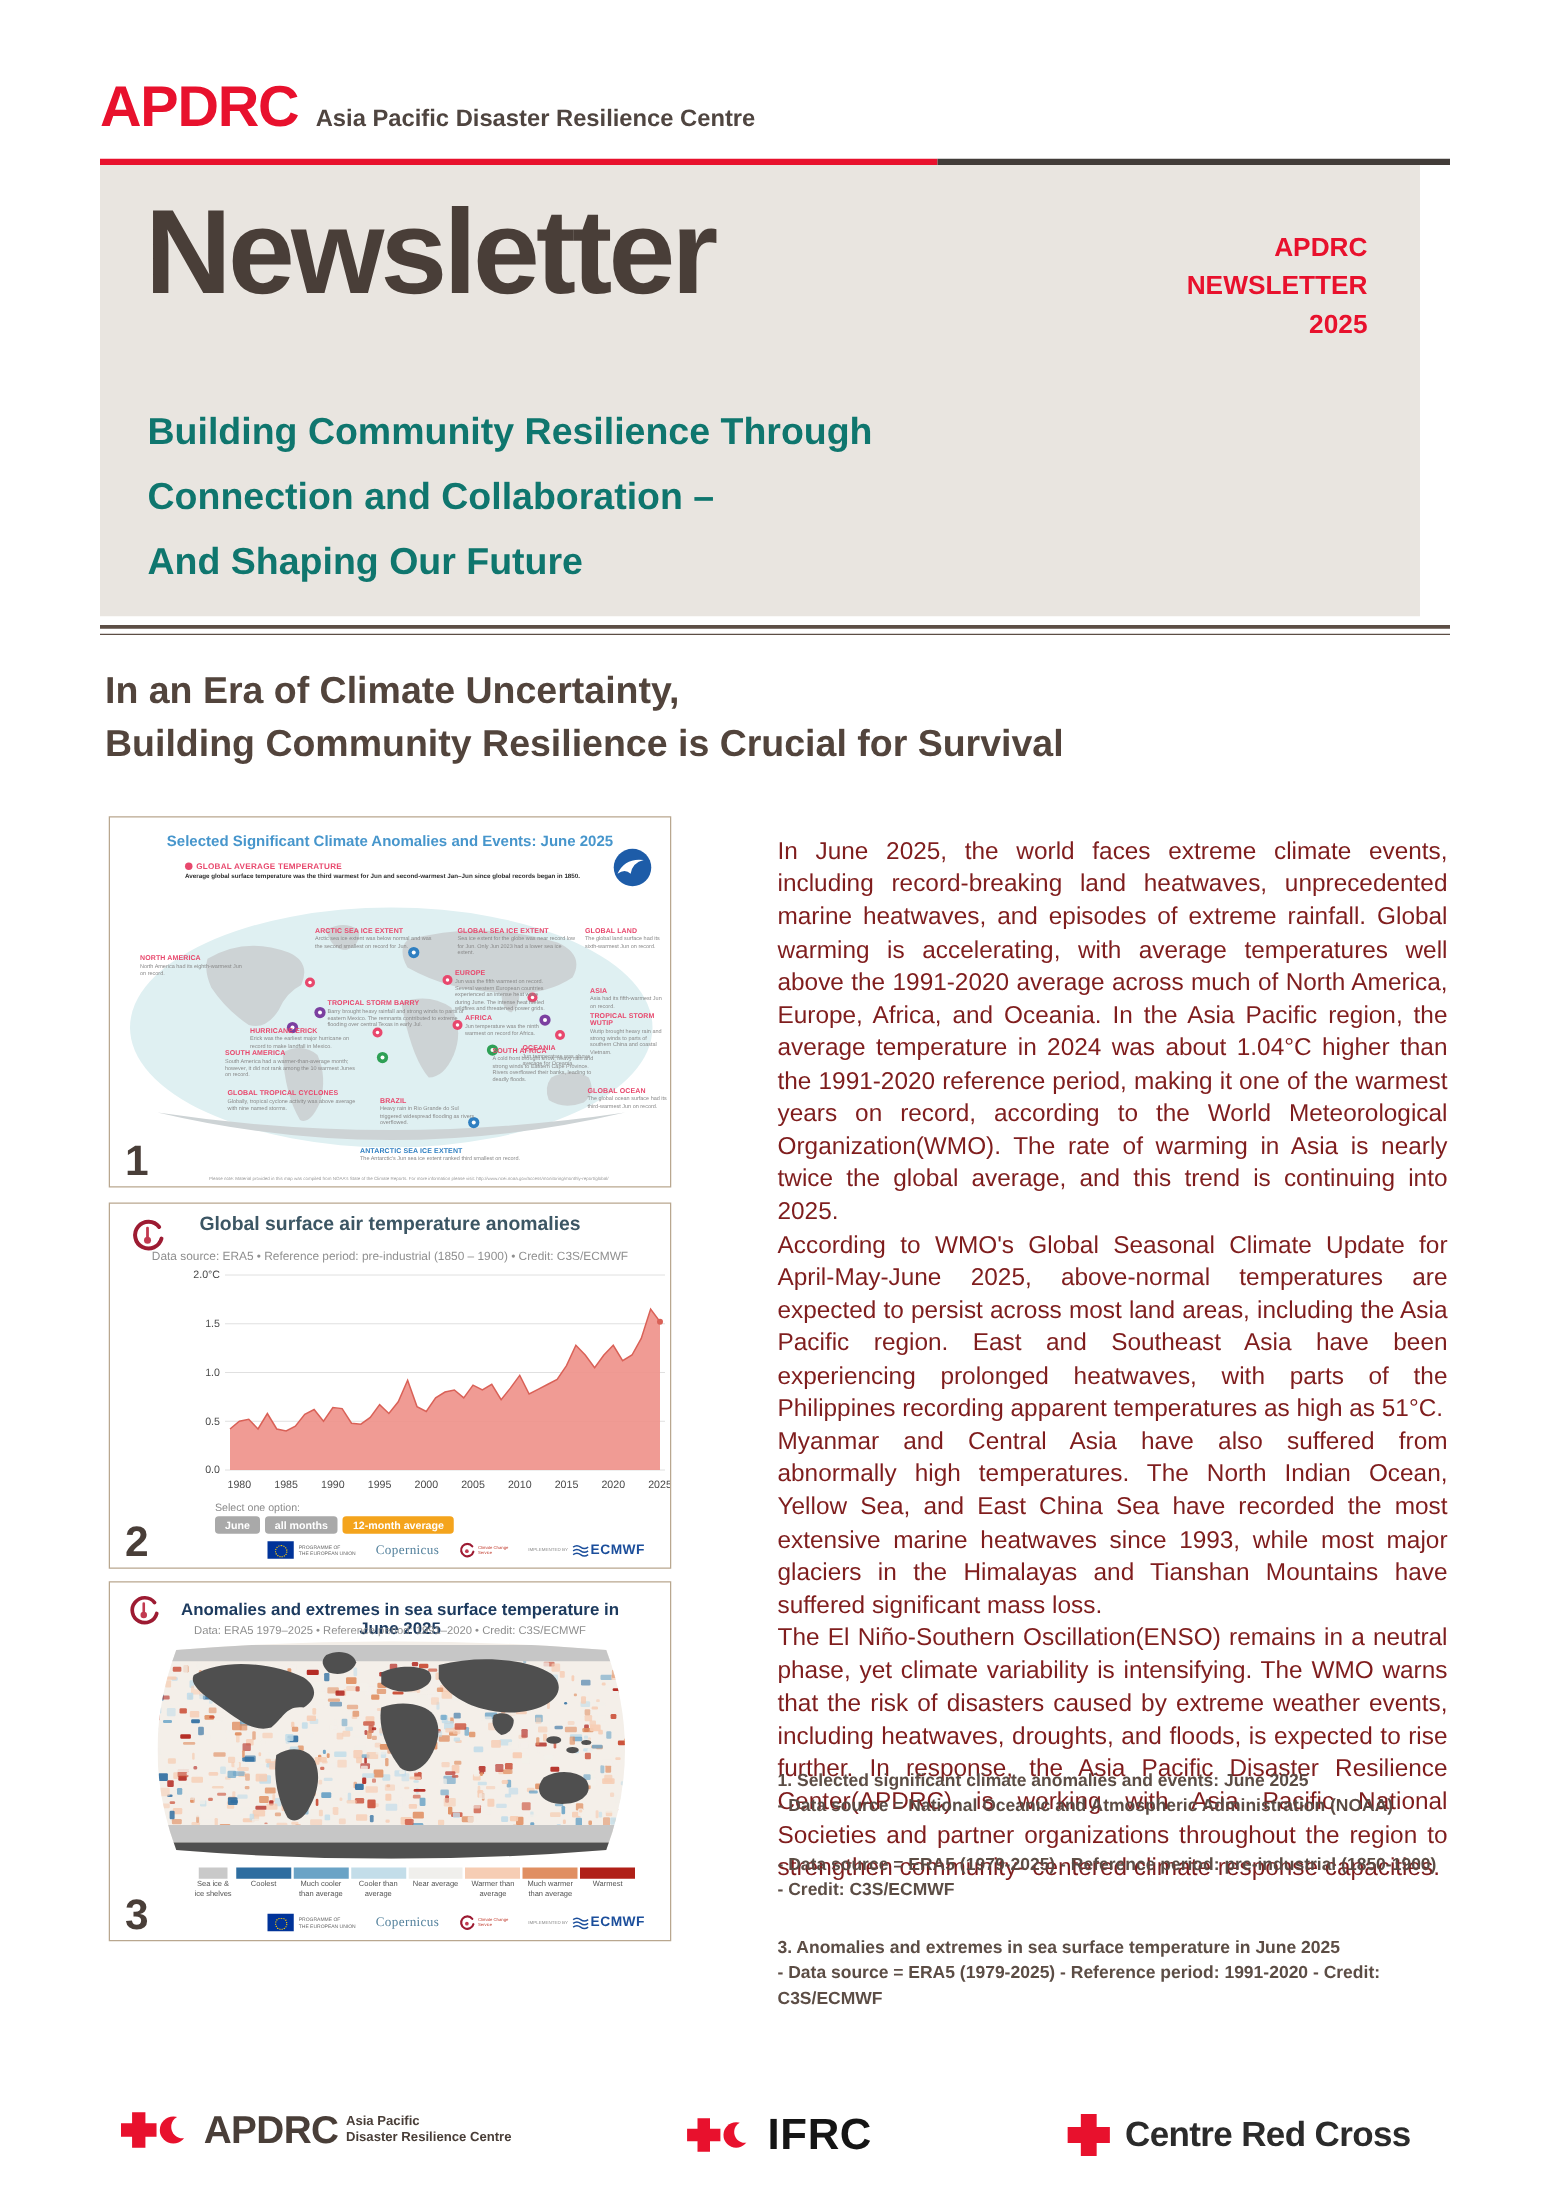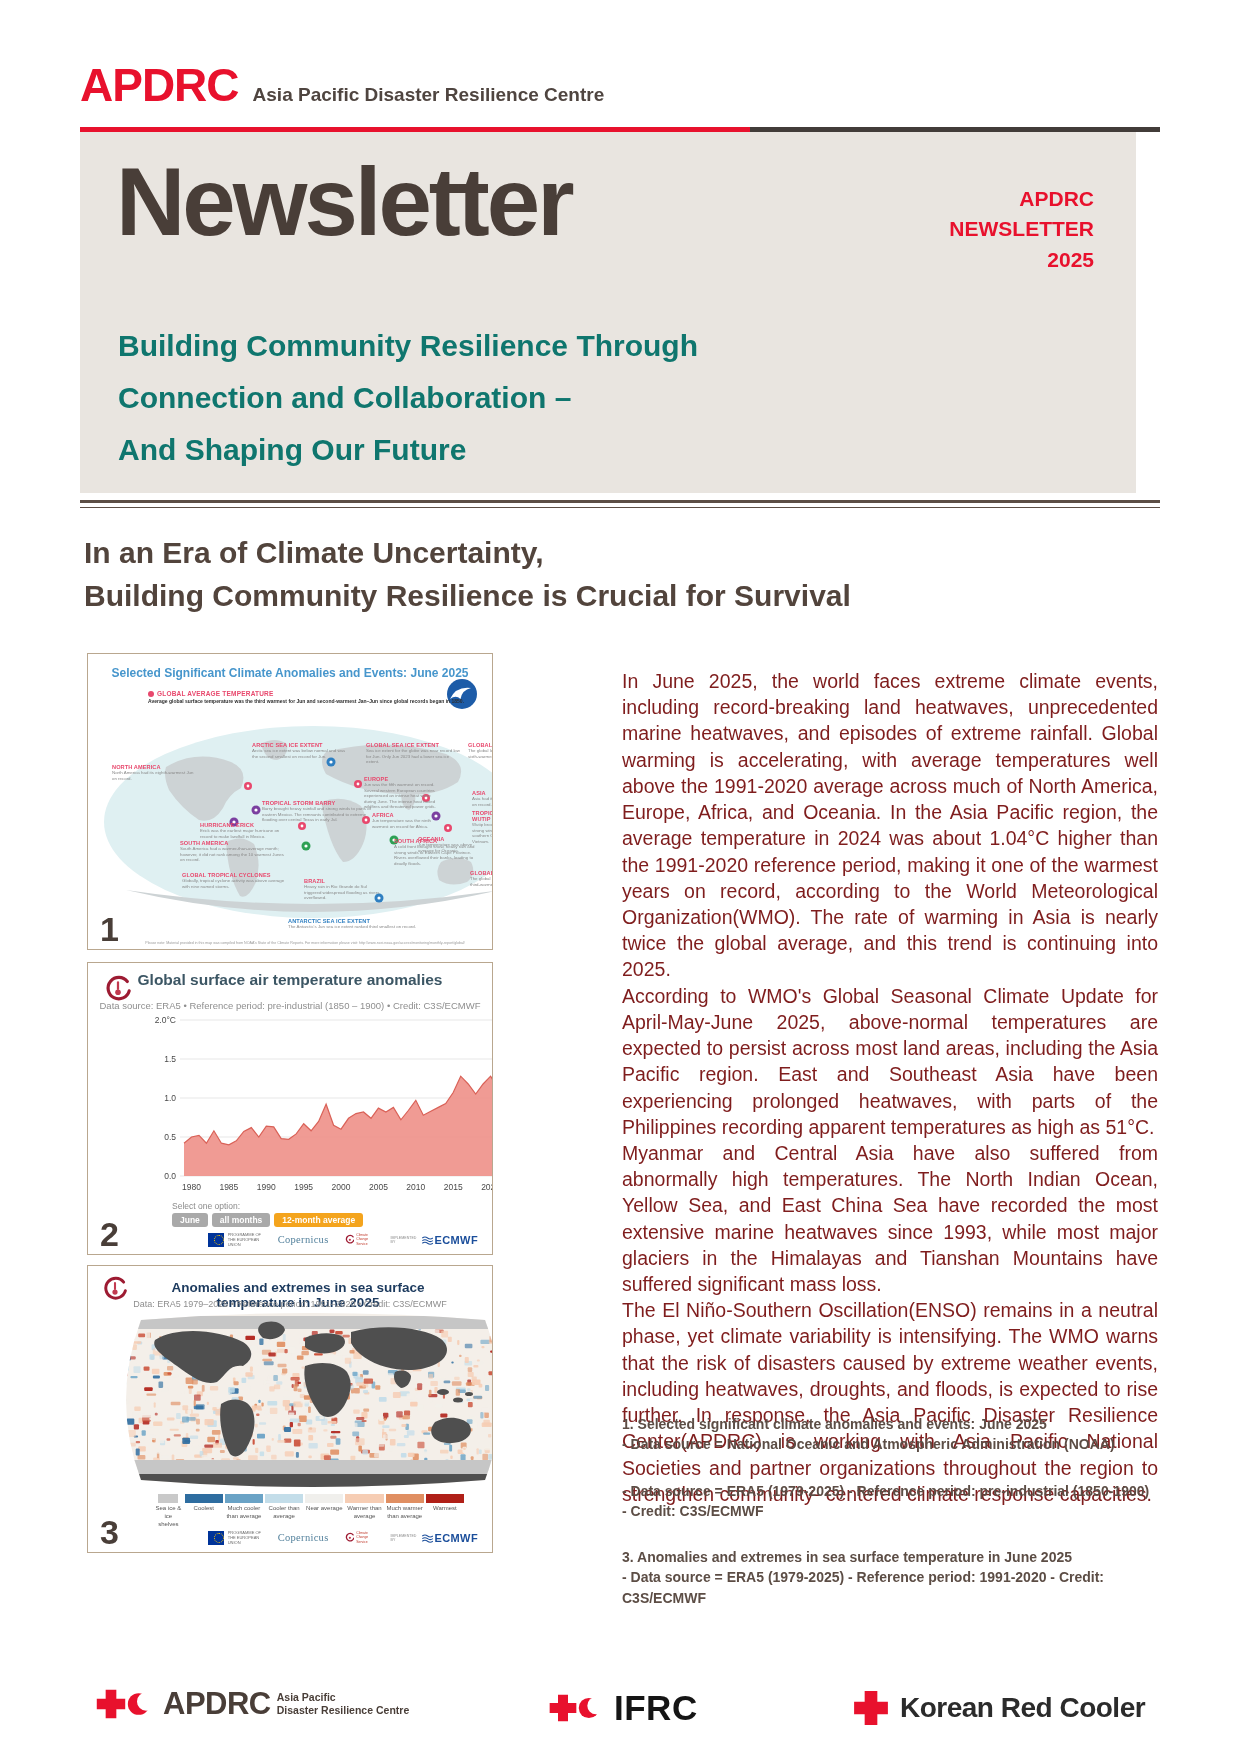--- a/index.html
+++ b/index.html
@@ -25,21 +25,21 @@
   #masthead .mh-issue{position:absolute;right:42px;top:52px;text-align:right;color:#e8112d;
       font-weight:bold;font-size:21px;line-height:1.45;}
   #masthead .mh-sub{position:absolute;left:38px;top:188px;font-size:30px;font-weight:bold;
       color:#0f766e;line-height:1.73;}
 
   
   #heading{position:absolute;left:84px;top:532px;font-size:30px;font-weight:bold;
       color:#52443c;line-height:1.42;}
 
   
-  .fig{position:absolute;left:87px;width:406px;background:#fff;border:1px solid #b9a democratic;
+  .fig{position:absolute;left:87px;width:450px;background:#fff;border:1px solid #b9a democratic;
        border:1px solid #b9a78f;box-sizing:border-box;overflow:hidden;}
   #fig1{top:653px;height:297px;}
   #fig2{top:962px;height:293px;}
   #fig3{top:1265px;height:288px;}
   .fig-num{position:absolute;left:12px;bottom:0px;font-size:34px;font-weight:bold;color:#493e38;z-index:9;}
 
   
   #fig1 .f1-title{position:absolute;top:12px;left:0;right:0;text-align:center;
       color:#4796cc;font-size:12px;font-weight:bold;}
   #fig1 .noaa{position:absolute;right:14px;top:24px;width:32px;height:32px;}
@@ -1172,14 +1172,14 @@
   <svg width="28" height="34" viewBox="0 0 36 36">
     <circle cx="14" cy="18" r="13" fill="#e8112d"></circle>
       <circle cx="23" cy="15" r="11" fill="#ffffff"></circle>
   </svg>
   <span class="f-ifrc-name">IFRC</span>
 </div>
 <div id="f-krc" class="f-logo">
   <svg width="38" height="40" viewBox="0 0 36 36">
     <path d="M12 2 h12 v10 h10 v12 h-10 v10 h-12 v-10 h-10 v-12 h10 z" fill="#e8112d"></path>
   </svg>
-  <span class="f-krc-name">Korean Red Cooler</span>
+  <span class="f-krc-name">Centre Red Cross</span>
 </div>
 
 </body></html>

